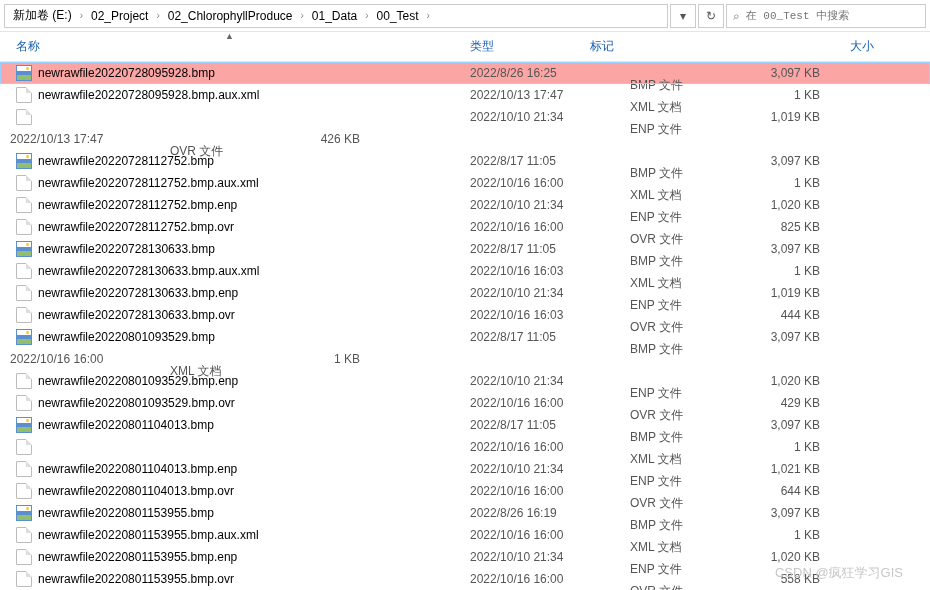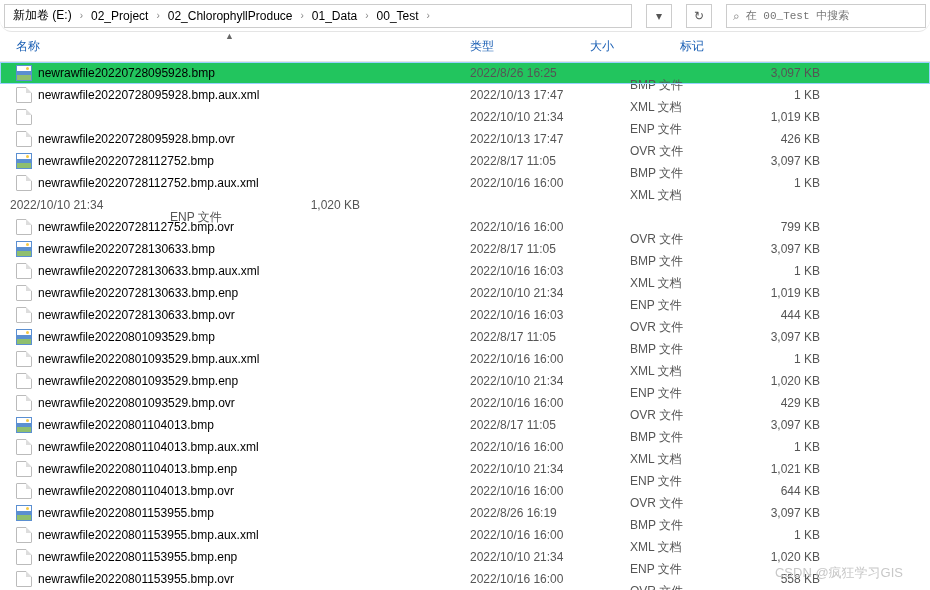--- a/index.html
+++ b/index.html
@@ -11,22 +11,21 @@
       width: 930px;
       height: 590px;
       overflow: hidden;
     }
     .toolbar {
       display: flex;
       align-items: center;
       height: 32px;
       border-bottom: 1px solid #e5e5e5;
       padding: 0 4px;
-      gap: 14px;
-      border-radius: 12px;
+      gap: 2px;
     }
     .breadcrumb {
       display: flex;
       align-items: center;
       flex: 1;
       height: 24px;
       border: 1px solid #ccc;
       padding: 0 4px;
       gap: 2px;
       background: #fff;
@@ -105,21 +104,21 @@
     }
     .file-list { }
     .file-row {
       display: flex;
       align-items: center;
       height: 22px;
       padding: 0;
       cursor: default;
     }
     .file-row.selected {
-      background: #22c55e;
+      background: #fca5a5;
       outline: 1px solid #99d1ff;
       outline-offset: -1px;
     }
     .cell { padding: 0 10px; white-space: nowrap; overflow: hidden; text-overflow: ellipsis; }
     .cell.name { width: 460px; display: flex; align-items: center; gap: 6px; padding-left: 16px; color: #000; }
     .cell.date { width: 160px; color: #555; }
     .cell.type { width: 120px; color: #555; margin-top: 25px; }
     .cell.size { width: 90px; color: #555; text-align: right; }
     .cell.tag  { flex: 1; }
     .file-icon {
@@ -194,25 +193,25 @@
 </div>
 
 <div class="header-row">
   <div class="header-cell col-name">
     <span class="sort-arrow">▲</span>
     <span>名称</span>
   </div>
   <div class="header-cell col-type">
     <span>类型</span>
   </div>
+  <div class="header-cell col-tag">
+    <span>标记</span>
+  </div>
   <div class="header-cell col-size">
     <span>大小</span>
-  </div>
-  <div class="header-cell col-tag">
-    <span>标记</span>
   </div>
 </div>
 
 <div class="file-list" id="file-list">
     <div class="file-row selected">
       <div class="cell name">
         <span class="file-icon icon-bmp"></span>
         <span>newrawfile20220728095928.bmp</span>
       </div>
       <div class="cell date">2022/8/26 16:25</div>
@@ -233,24 +232,20 @@
     <div class="file-row">
       <div class="cell name">
         <span class="file-icon icon-generic"></span>
       </div>
       <div class="cell date">2022/10/10 21:34</div>
       <div class="cell type">ENP 文件</div>
       <div class="cell size">1,019 KB</div>
       <div class="cell tag"></div>
     </div>
     <div class="file-row">
-      <div class="cell name">
-        <span class="file-icon icon-generic"></span>
-        <span>newrawfile20220728095928.bmp.ovr</span>
-      </div>
       <div class="cell date">2022/10/13 17:47</div>
       <div class="cell type">OVR 文件</div>
       <div class="cell size">426 KB</div>
       <div class="cell tag"></div>
     </div>
     <div class="file-row">
       <div class="cell name">
         <span class="file-icon icon-bmp"></span>
         <span>newrawfile20220728112752.bmp</span>
       </div>
@@ -263,33 +258,37 @@
       <div class="cell name">
         <span class="file-icon icon-generic"></span>
         <span>newrawfile20220728112752.bmp.aux.xml</span>
       </div>
       <div class="cell date">2022/10/16 16:00</div>
       <div class="cell type">XML 文档</div>
       <div class="cell size">1 KB</div>
       <div class="cell tag"></div>
     </div>
     <div class="file-row">
+      <div class="cell name">
+        <span class="file-icon icon-generic"></span>
+        <span>newrawfile20220728112752.bmp.enp</span>
+      </div>
       <div class="cell date">2022/10/10 21:34</div>
       <div class="cell type">ENP 文件</div>
       <div class="cell size">1,020 KB</div>
       <div class="cell tag"></div>
     </div>
     <div class="file-row">
       <div class="cell name">
         <span class="file-icon icon-generic"></span>
         <span>newrawfile20220728112752.bmp.ovr</span>
       </div>
       <div class="cell date">2022/10/16 16:00</div>
       <div class="cell type">OVR 文件</div>
-      <div class="cell size">799 KB</div>
+      <div class="cell size">825 KB</div>
       <div class="cell tag"></div>
     </div>
     <div class="file-row">
       <div class="cell name">
         <span class="file-icon icon-bmp"></span>
         <span>newrawfile20220728130633.bmp</span>
       </div>
       <div class="cell date">2022/8/17 11:05</div>
       <div class="cell type">BMP 文件</div>
       <div class="cell size">3,097 KB</div>
@@ -329,24 +328,20 @@
       <div class="cell name">
         <span class="file-icon icon-bmp"></span>
         <span>newrawfile20220801093529.bmp</span>
       </div>
       <div class="cell date">2022/8/17 11:05</div>
       <div class="cell type">BMP 文件</div>
       <div class="cell size">3,097 KB</div>
       <div class="cell tag"></div>
     </div>
     <div class="file-row">
-      <div class="cell name">
-        <span class="file-icon icon-generic"></span>
-        <span>newrawfile20220801093529.bmp.aux.xml</span>
-      </div>
       <div class="cell date">2022/10/16 16:00</div>
       <div class="cell type">XML 文档</div>
       <div class="cell size">1 KB</div>
       <div class="cell tag"></div>
     </div>
     <div class="file-row">
       <div class="cell name">
         <span class="file-icon icon-generic"></span>
         <span>newrawfile20220801093529.bmp.enp</span>
       </div>
@@ -371,21 +366,20 @@
         <span>newrawfile20220801104013.bmp</span>
       </div>
       <div class="cell date">2022/8/17 11:05</div>
       <div class="cell type">BMP 文件</div>
       <div class="cell size">3,097 KB</div>
       <div class="cell tag"></div>
     </div>
     <div class="file-row">
       <div class="cell name">
         <span class="file-icon icon-generic"></span>
-        <span>newrawfile20220801104013.bmp.aux.xml</span>
       </div>
       <div class="cell date">2022/10/16 16:00</div>
       <div class="cell type">XML 文档</div>
       <div class="cell size">1 KB</div>
       <div class="cell tag"></div>
     </div>
     <div class="file-row">
       <div class="cell name">
         <span class="file-icon icon-generic"></span>
         <span>newrawfile20220801104013.bmp.enp</span>

